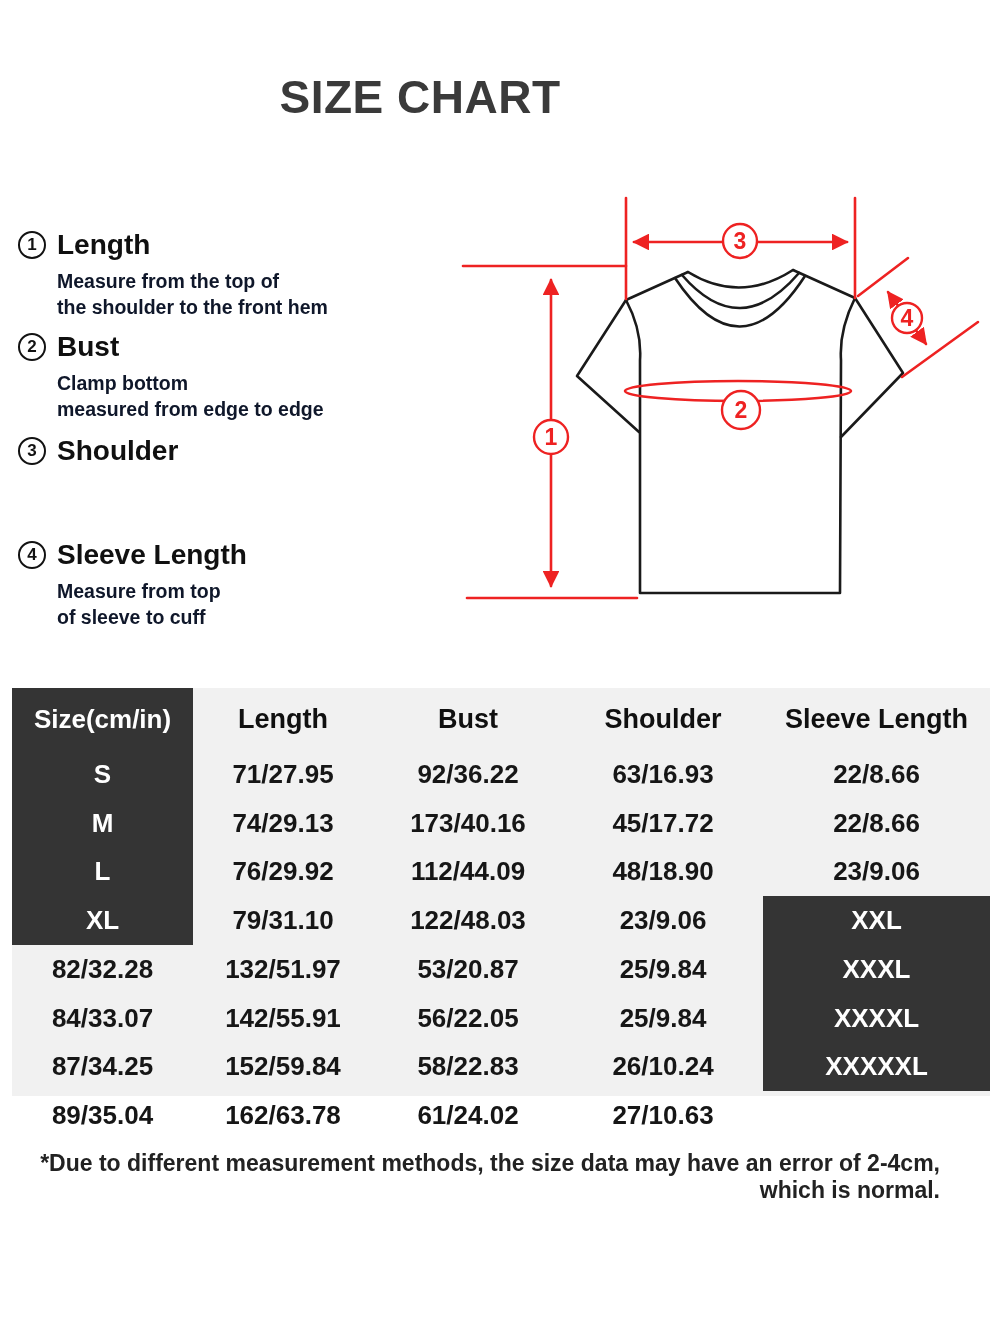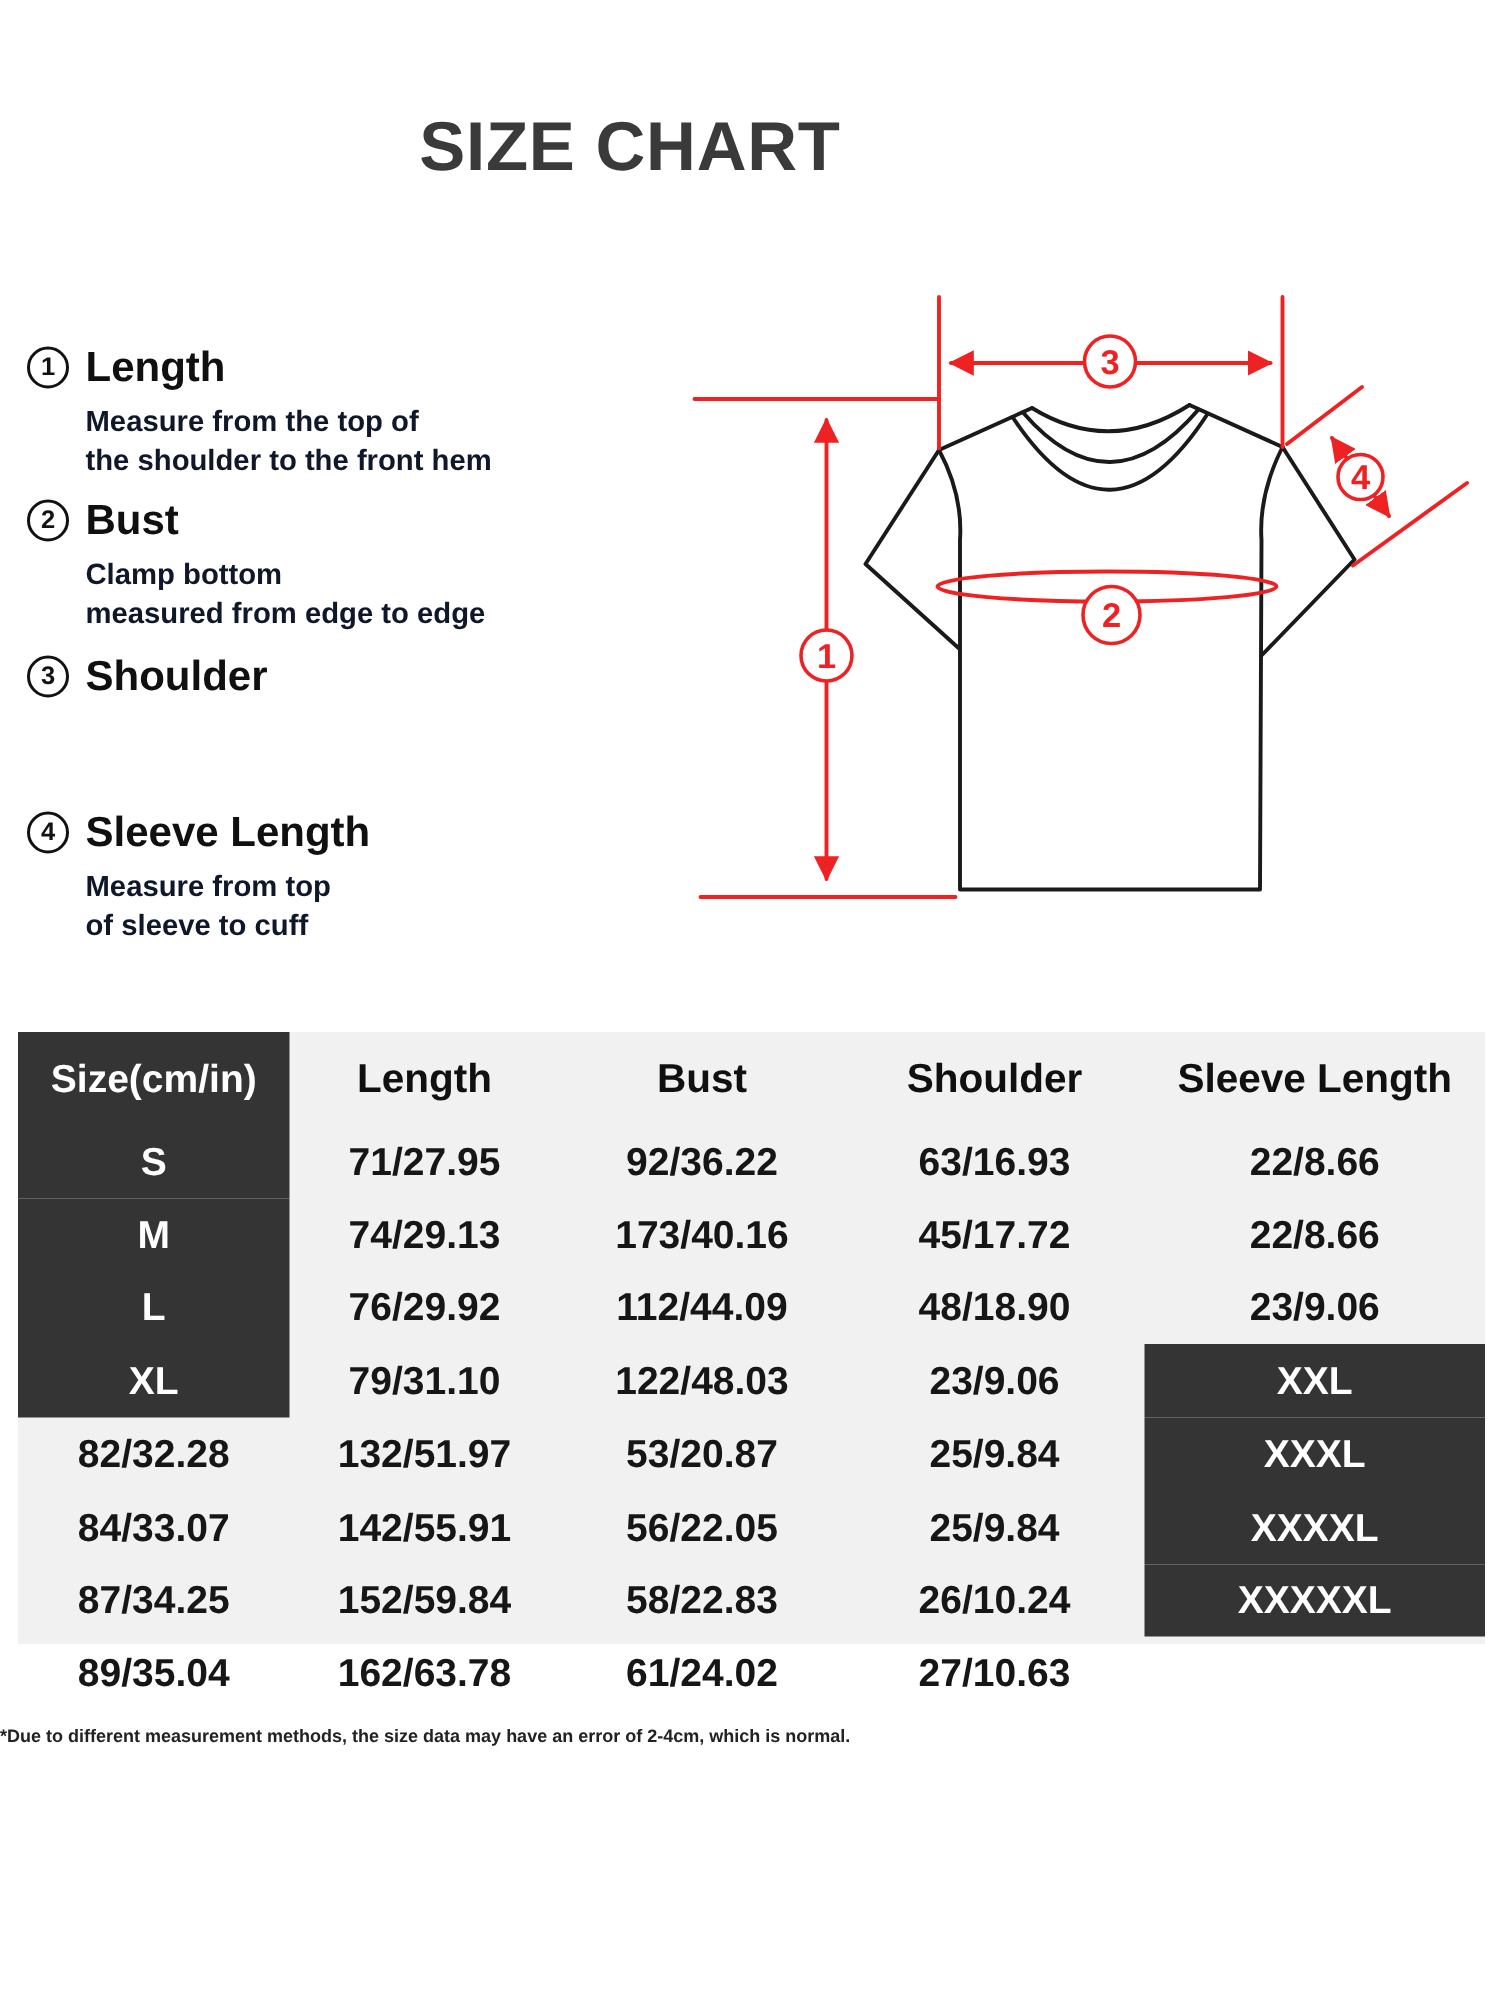--- a/index.html
+++ b/index.html
@@ -27,22 +27,22 @@
   
   .size-table { position:absolute; left:12px; top:688px; width:978px; height:408px;
                 display:grid; grid-template-columns:181px 180px 190px 200px 227px;
                 grid-template-rows:62px repeat(8,48.75px); background:#f1f1f1; }
   .cell { display:flex; align-items:center; justify-content:center;
           font-weight:700; color:#161616; font-size:26px; }
   .cell.head { font-size:27px; color:#101010; }
   .cell.dark { background:#343434; color:#ffffff; }
   .cell.dark.head { font-size:26px; }
 
-  .footnote { position:absolute; left:0; top:1150px; width:940px; text-align:left;
-              font-size:12px; font-weight:700; color:#222222; }
+  .footnote { position:absolute; left:0; top:1150px; width:940px; text-align:right;
+              font-size:23px; font-weight:700; color:#222222; }
 </style>
 </head>
 <body>
 
 <div class="page">
 
   <div class="title">SIZE CHART</div>
 
   <div class="legend-item lg1">
     <div class="legend-head">

